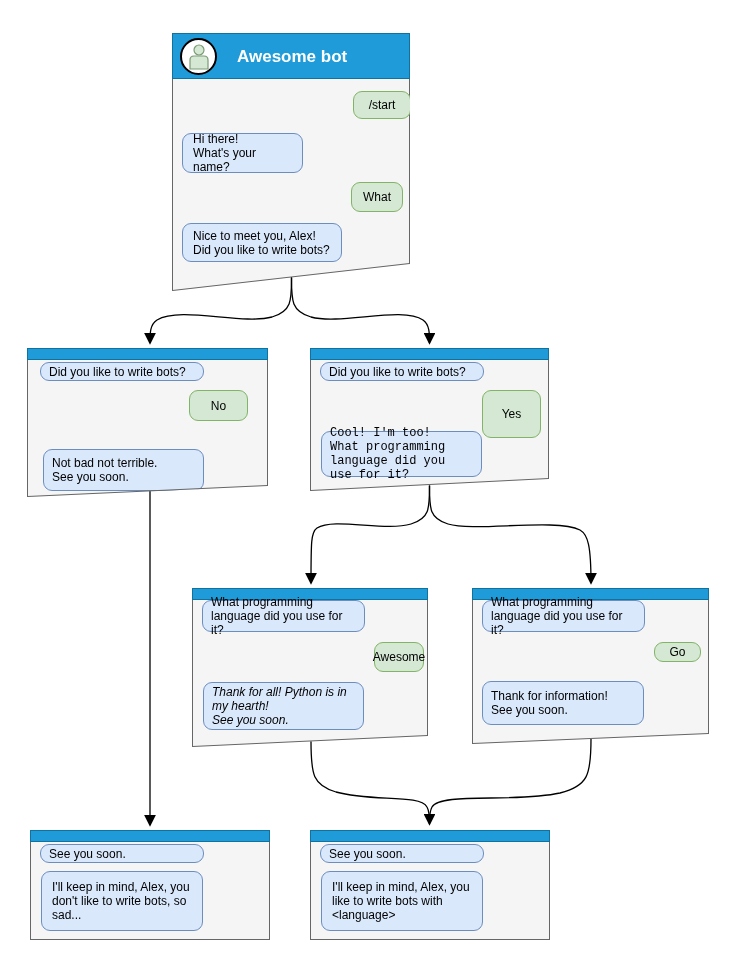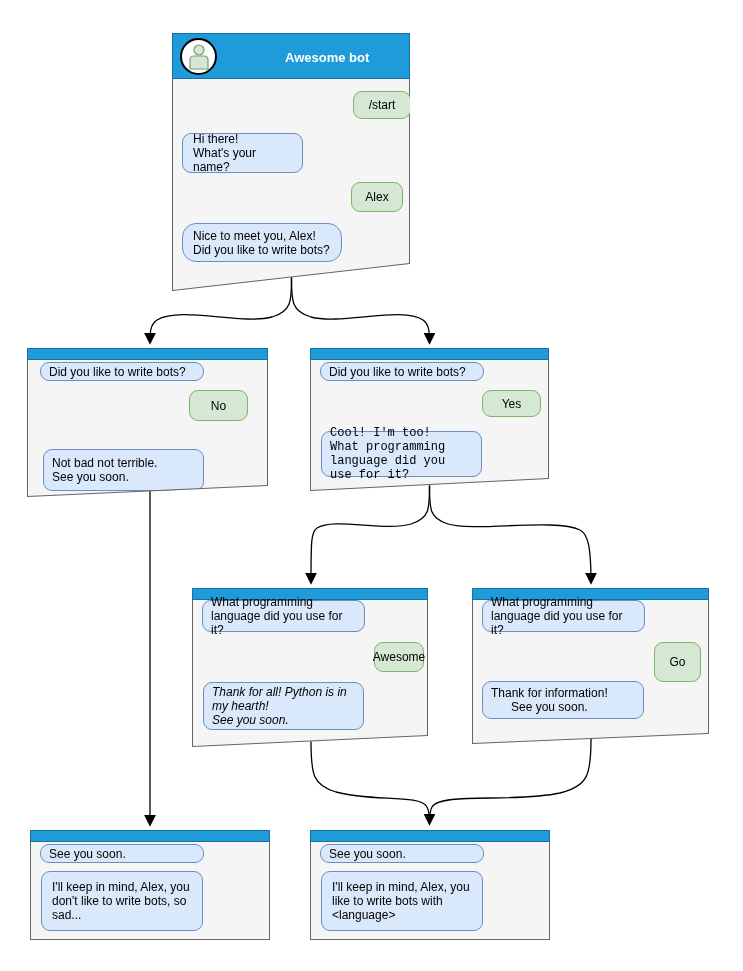--- a/index.html
+++ b/index.html
@@ -44,21 +44,21 @@
   .avatar{
     position:absolute; left:7px; top:4px;
     width:37px; height:37px; border-radius:50%;
     background:#ffffff; border:2px solid #000;
     box-sizing:border-box;
     display:flex; align-items:center; justify-content:center;
   }
   .win-title{
     position:absolute; left:64px; top:0; height:46px;
     display:flex; align-items:center;
-    font-size:13px; font-weight:bold; color:#ffffff;margin-left:48px;
+    font-size:17px; font-weight:bold; color:#ffffff;
   }
 
   
   .bubble{
     position:absolute; box-sizing:border-box;
     border-radius:9px;
     font-size:12px; line-height:14px;
     white-space:pre-line;
     display:flex; align-items:center;
     padding:2px 8px;
@@ -96,58 +96,58 @@
         <svg class="person-icon" width="22" height="26" viewBox="0 0 22 26">
           <circle class="shape" cx="11" cy="6" r="5"></circle>
           <path class="shape" d="M2,25 L2,16 Q2,12 6,12 L16,12 Q20,12 20,16 L20,25 Z"></path>
         </svg>
       </div>
       <div class="win-title">Awesome bot</div>
     </div>
     <div class="bubble user" style="left:180px; top:57px; width:58px; height:28px;">/start</div>
     <div class="bubble bot pad-lg" style="left:9px; top:99px; width:121px; height:40px;">Hi there!
 What's your name?</div>
-    <div class="bubble user" style="left:178px; top:148px; width:52px; height:30px;">Alex</div>
-    <div class="bubble bot pad-lg" style="left:9px; top:189px; width:160px; height:39px;border-radius:14px;">Nice to meet you, Alex!
+    <div class="bubble user" style="left:178px; top:148px; width:52px; height:30px;">What</div>
+    <div class="bubble bot pad-lg" style="left:9px; top:189px; width:160px; height:39px;">Nice to meet you, Alex!
 Did you like to write bots?</div>
   </div>
 
   <div class="window slant w-no">
     <div class="titlebar thin"></div>
     <div class="bubble bot" style="left:12px; top:13px; width:164px; height:19px;">Did you like to write bots?</div>
     <div class="bubble user" style="left:161px; top:41px; width:59px; height:31px;">No</div>
     <div class="bubble bot" style="left:15px; top:81px; width:161px; height:42px;margin-top:19px;">Not bad not terrible.
 See you soon.</div>
   </div>
 
   <div class="window slant w-yes">
     <div class="titlebar thin"></div>
     <div class="bubble bot" style="left:9px; top:13px; width:164px; height:19px;">Did you like to write bots?</div>
-    <div class="bubble user" style="left:171px; top:41px; width:59px; height:27px;">Yes</div>
+    <div class="bubble user" style="left:171px; top:41px; width:59px; height:48px;">Yes</div>
     <div class="bubble bot" style="left:10px; top:82px; width:161px; height:46px;font-family:Liberation Mono, monospace;">Cool! I'm too!
 What programming
 language did you use for it?</div>
   </div>
 
   <div class="window slant w-py">
     <div class="titlebar thin"></div>
     <div class="bubble bot" style="left:9px; top:11px; width:163px; height:32px;">What programming
 language did you use for it?</div>
     <div class="bubble user" style="left:181px; top:53px; width:50px; height:30px;">Awesome</div>
     <div class="bubble bot" style="left:10px; top:93px; width:161px; height:48px;font-style:italic;">Thank for all! Python is in
 my hearth!
 See you soon.</div>
   </div>
 
   <div class="window slant w-go">
     <div class="titlebar thin"></div>
     <div class="bubble bot" style="left:9px; top:11px; width:163px; height:32px;">What programming
 language did you use for it?</div>
-    <div class="bubble user" style="left:181px; top:53px; width:47px; height:40px;">Go</div>
-    <div class="bubble bot" style="left:9px; top:92px; width:162px; height:38px;text-align:center;">Thank for information!
+    <div class="bubble user" style="left:181px; top:53px; width:47px; height:20px;">Go</div>
+    <div class="bubble bot" style="left:9px; top:92px; width:162px; height:44px;">Thank for information!
 See you soon.</div>
   </div>
 
   <div class="window w-endno">
     <div class="titlebar thin"></div>
     <div class="bubble bot" style="left:9px; top:13px; width:164px; height:19px;">See you soon.</div>
     <div class="bubble bot" style="left:10px; top:40px; width:162px; height:60px; padding:8px 10px;">I'll keep in mind, Alex, you
 don't like to write bots, so
 sad...</div>
   </div>

